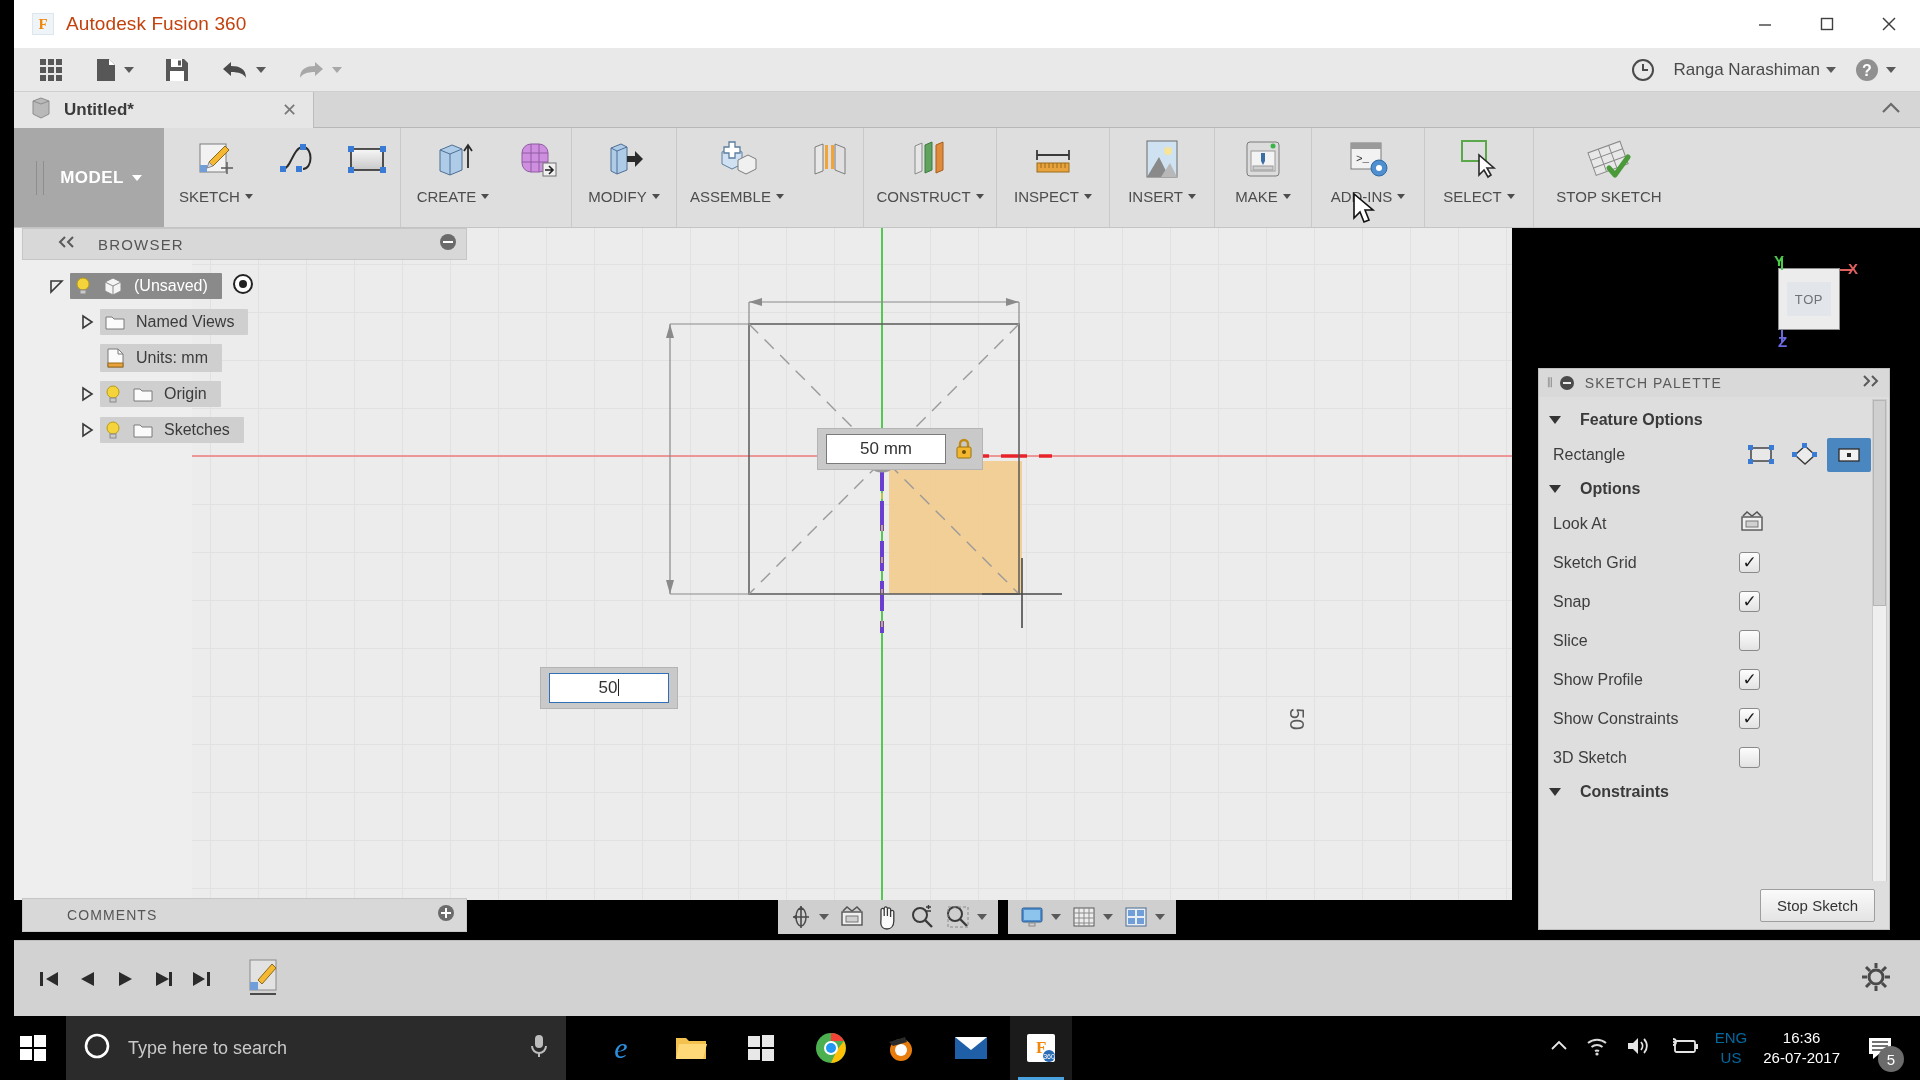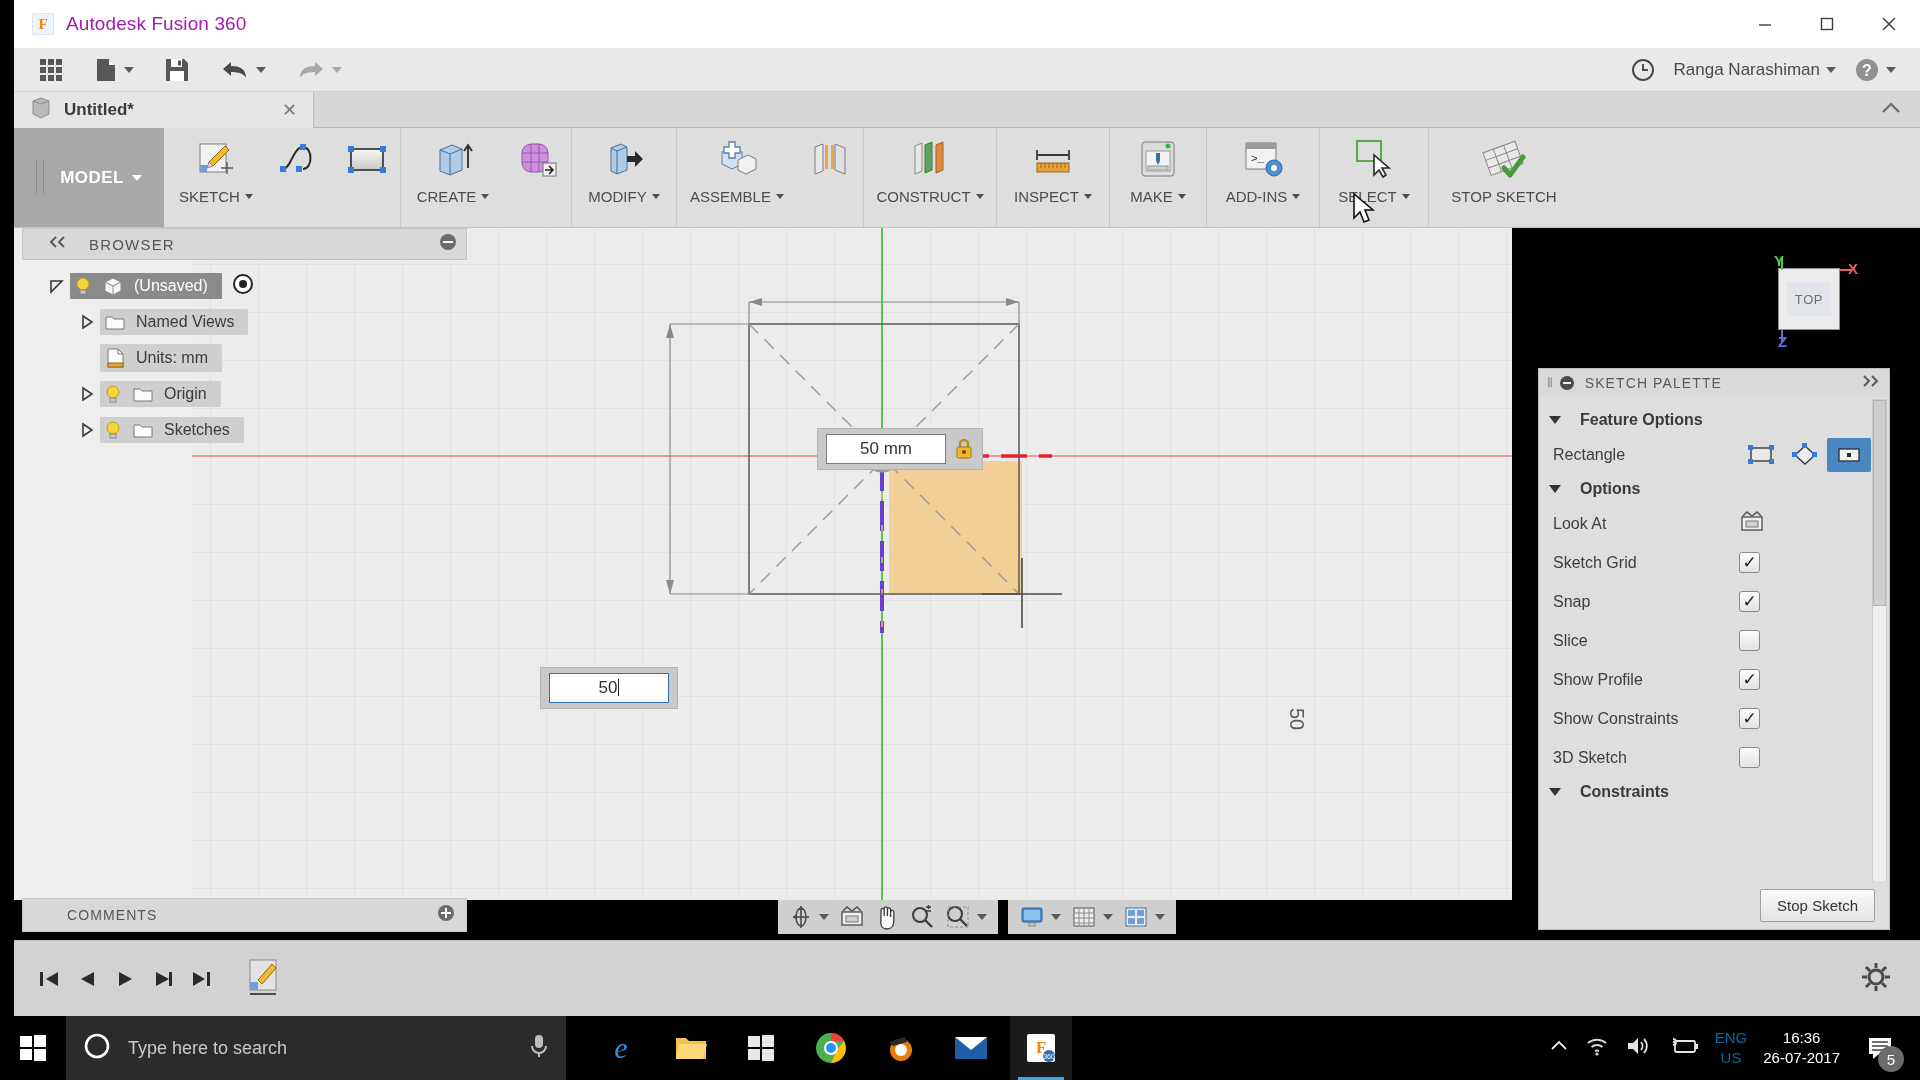--- a/index.html
+++ b/index.html
@@ -16,21 +16,21 @@
   .titlebar {
     position:absolute; left:14px; top:0; width:1906px; height:48px;
     background:#ffffff; display:flex; align-items:center;
   }
   .title-logo {
     width:22px; height:22px; margin-left:18px; margin-right:12px;
     background:#eef4f8; border:1px solid #dde6ec;
     display:flex; align-items:center; justify-content:center;
     font-weight:bold; font-size:15px; color:#f0870a; font-family:"Liberation Serif",serif;
   }
-  .title-text { font-size:19px; color:#a21caf; letter-spacing:.1px; }
+  .title-text { font-size:19px; color:#c2410c; letter-spacing:.1px; }
   .win-ctrl-group { position:absolute; right:0; top:0; display:flex; height:48px; }
   .win-ctrl { width:62px; height:48px; display:flex; align-items:center; justify-content:center; }
   .win-ctrl svg { display:block; }
 
   
   .qat {
     position:absolute; left:14px; top:48px; width:1906px; height:44px;
     background:#e9e9e9; border-bottom:1px solid #cfcfcf;
     display:flex; align-items:center;
   }
@@ -77,21 +77,21 @@
   .rib-ico { height:46px; display:flex; align-items:center; justify-content:center; }
   .rib-lbl { font-size:15px; color:#4d4d4d; margin-top:6px; display:flex; align-items:center; white-space:nowrap; }
   .rib-lbl .caret { border-top-color:#4d4d4d; margin-left:5px; border-left-width:4px;border-right-width:4px;border-top-width:5px; }
 
   
   .browser {
     position:absolute; left:22px; top:228px; width:445px; height:62px;
   }
   .browser-hdr {
     width:445px; height:32px; background:#d8d8d8; border:1px solid #c6c6c6;
-    display:flex; align-items:center; padding-left:24px;
+    display:flex; align-items:center; padding-left:33px;
   }
   .browser-hdr-title { font-size:15px; color:#555; letter-spacing:1.2px; margin-left:22px; }
   .browser-hdr-dot { margin-left:auto; margin-right:8px; }
   .browser-tree { position:absolute; left:22px; top:268px; width:445px; }
   .tree-row { display:flex; align-items:center; height:36px; font-size:16px; color:#3b3b3b; }
   .tree-arrow { width:26px; display:flex; align-items:center; justify-content:center; }
   .tree-pill { display:flex; align-items:center; background:#cfcfcf; padding:3px 14px 3px 4px; border-radius:1px; }
   .tree-pill.sel { background:#8a8a8a; color:#fff; }
   .tree-ico { margin-right:10px; display:flex; align-items:center; }
   .tree-label { white-space:nowrap; }
@@ -484,20 +484,36 @@
               </g>
             </svg>
           </div>
           <div class="rib-lbl">
               <span>INSPECT</span>
               <span class="caret"></span>
             </div>
         </div>
       </div>
 
+      <div class="rib-group">
+        <div class="rib-btn" style="width:104px">
+          <div class="rib-ico">
+            <svg width="38" height="44" viewBox="0 0 38 44">
+              <rect x="4" y="4" width="30" height="36" fill="#cfe2f2" stroke="#6a6a6a"></rect>
+              <circle cx="25" cy="14" r="4" fill="#f5e49a"></circle>
+              <path d="M4 40 L16 20 L26 40 Z" fill="#8a8a8a"></path>
+              <path d="M18 40 L27 26 L34 40 Z" fill="#b8b8b8"></path>
+            </svg>
+          </div>
+          <div class="rib-lbl">
+              <span>INSERT</span>
+              <span class="caret"></span>
+            </div>
+        </div>
+      </div>
 
       <div class="rib-group">
         <div class="rib-btn" style="width:96px">
           <div class="rib-ico">
             <svg width="42" height="44" viewBox="0 0 42 44">
               <rect x="5" y="5" width="32" height="34" rx="3" fill="#dcdcdc" stroke="#7a7a7a"></rect>
               <rect x="9" y="14" width="24" height="20" fill="#f3f3f3" stroke="#9a9a9a"></rect>
               <circle cx="31" cy="9" r="2.5" fill="#39b54a"></circle>
               <path d="M19 16 h4 v8 l-2 4 l-2 -4 z" fill="#3a6ea5"></path>
               <rect x="11" y="29" width="20" height="4" fill="#cfcfcf" stroke="#9a9a9a"></rect>

